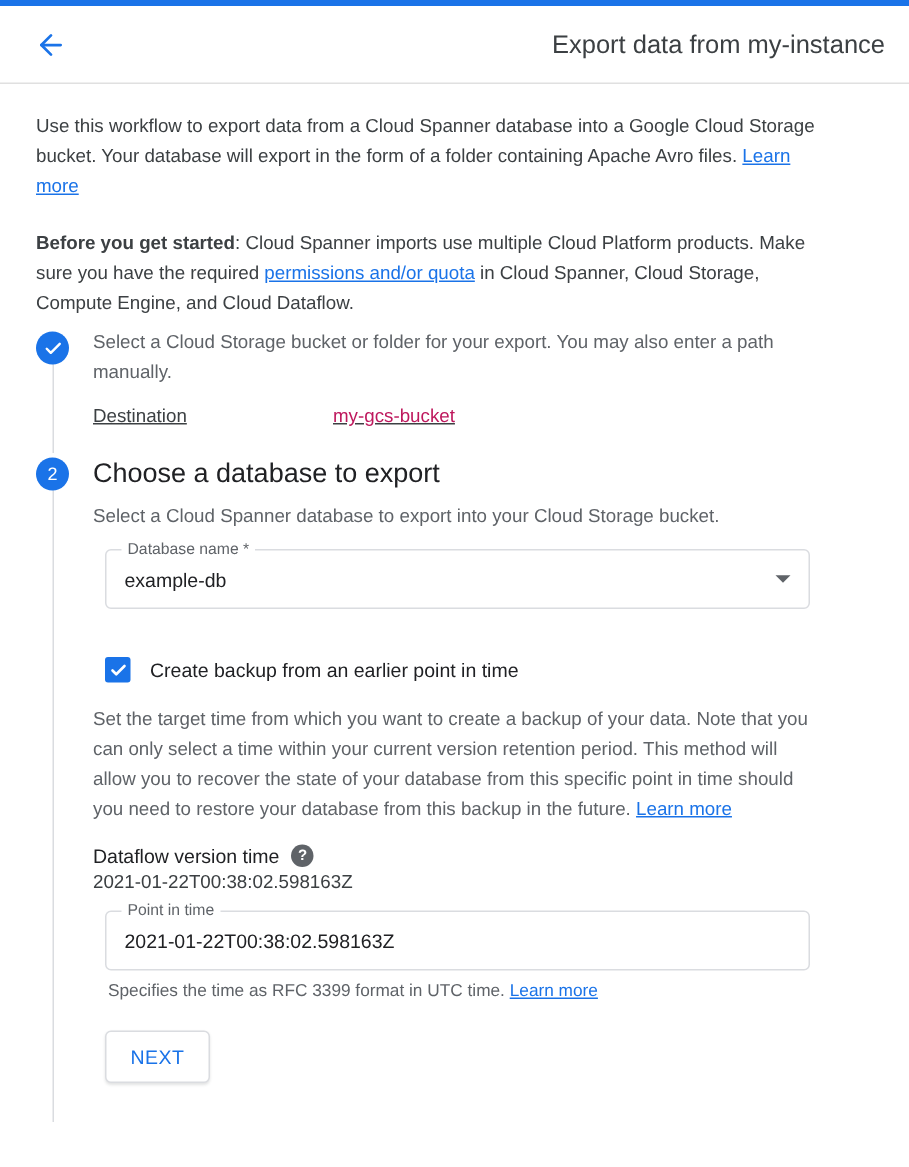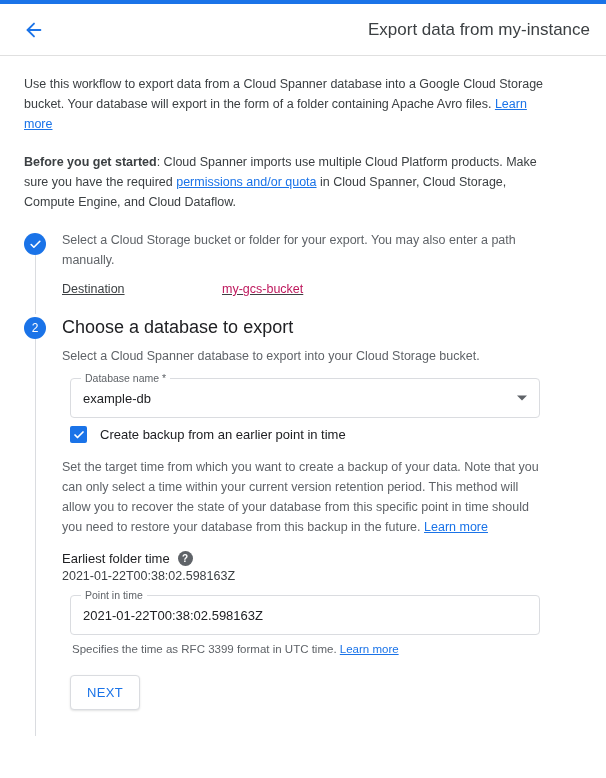--- a/index.html
+++ b/index.html
@@ -44,21 +44,21 @@
   .content {
     padding: 18px 24px 0 24px;
   }
   .intro {
     font-size: 12.5px;
     line-height: 20px;
     color: #3c4043;
     margin: 0 0 18px 0;
     max-width: 530px;
   }
-  .intro.second { margin-bottom: 18px; }
+  .intro.second { margin-bottom: 6px; }
   a.link {
     color: #1a73e8;
     text-decoration: underline;
     cursor: pointer;
   }
   b.strong { font-weight: 700; }
 
   .steps { position: relative; }
 
   .step {
@@ -147,21 +147,21 @@
     transform: translateY(-50%);
     width: 0; height: 0;
     border-left: 5px solid transparent;
     border-right: 5px solid transparent;
     border-top: 5px solid #5f6368;
   }
 
   .checkbox-row {
     display: flex;
     align-items: center;
-    margin: 8px 0 14px 8px;
+    margin: 32px 0 14px 8px;
   }
   .checkbox {
     width: 17px;
     height: 17px;
     border-radius: 2px;
     background: #1a73e8;
     display: flex;
     align-items: center;
     justify-content: center;
     flex: 0 0 auto;
@@ -288,21 +288,21 @@
           </svg>
         </span>
         <span class="checkbox-label">Create backup from an earlier point in time</span>
       </div>
 
       <p class="help-text">
         <span>Set the target time from which you want to create a backup of your data. Note that you can only select a time within your current version retention period. This method will allow you to recover the state of your database from this specific point in time should you need to restore your database from this backup in the future. </span><a class="link">Learn more</a>
       </p>
 
       <div class="earliest-row">
-        <span>Earliest folder time</span>
+        <span>Dataflow version time</span>
         <span class="help-icon">?</span>
       </div>
       <div class="earliest-val">2021-01-22T00:38:02.598163Z</div>
 
       <div class="field">
         <span class="field-label">Point in time</span>
         <span class="field-value">2021-01-22T00:38:02.598163Z</span>
       </div>
 
       <p class="hint">

